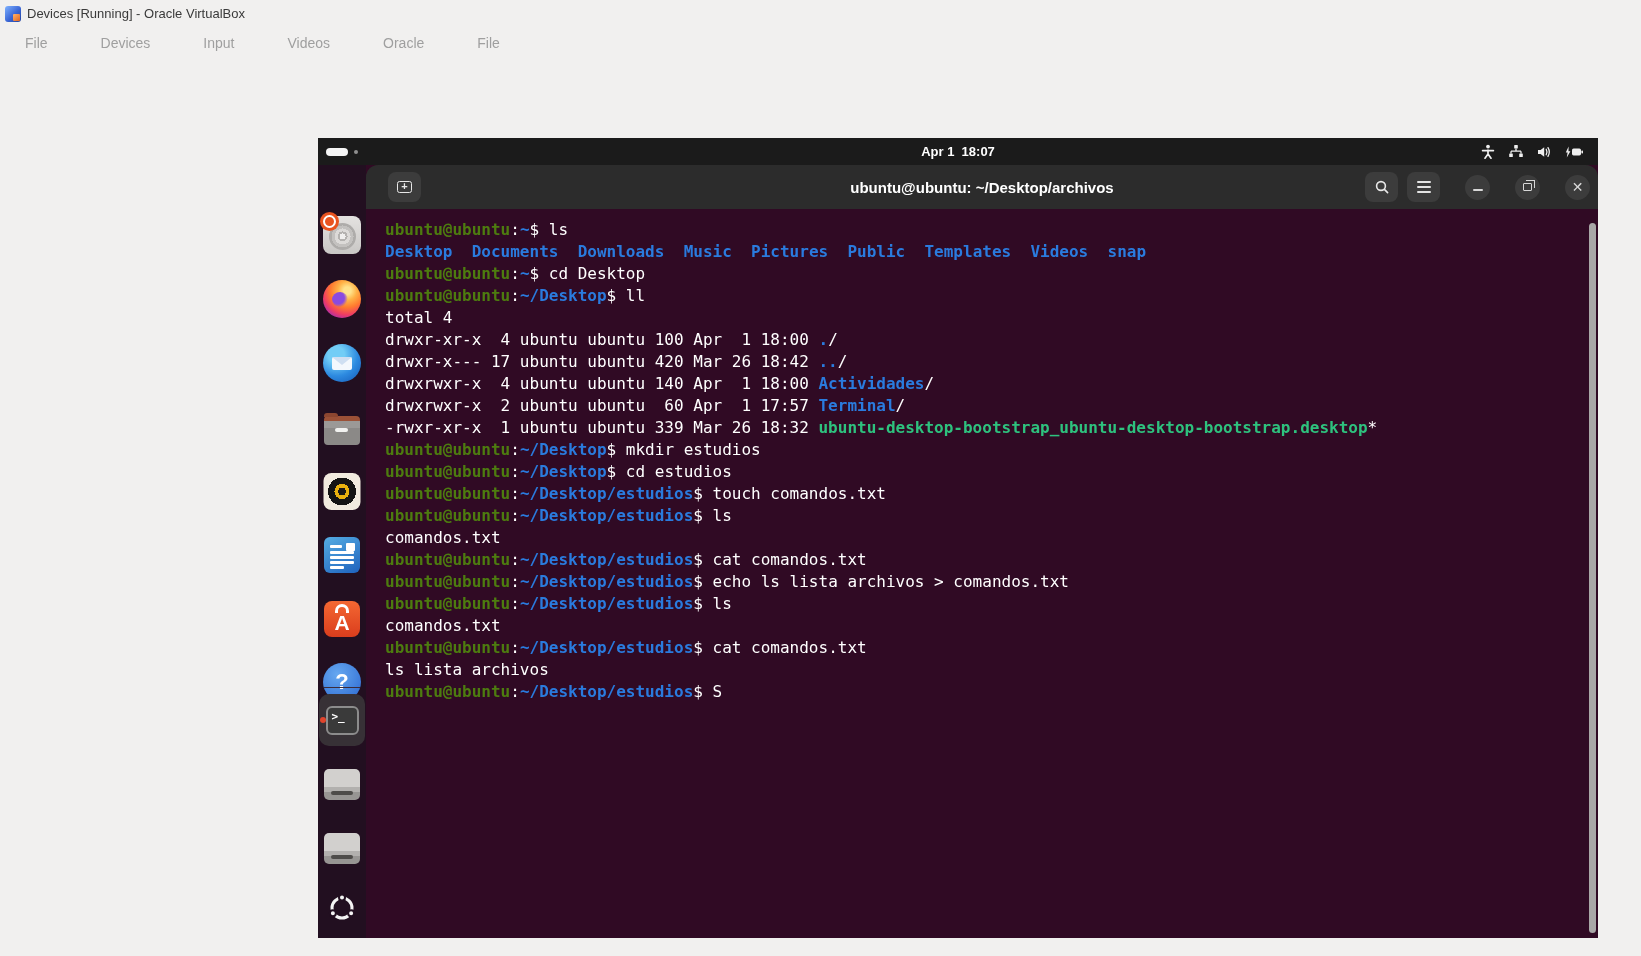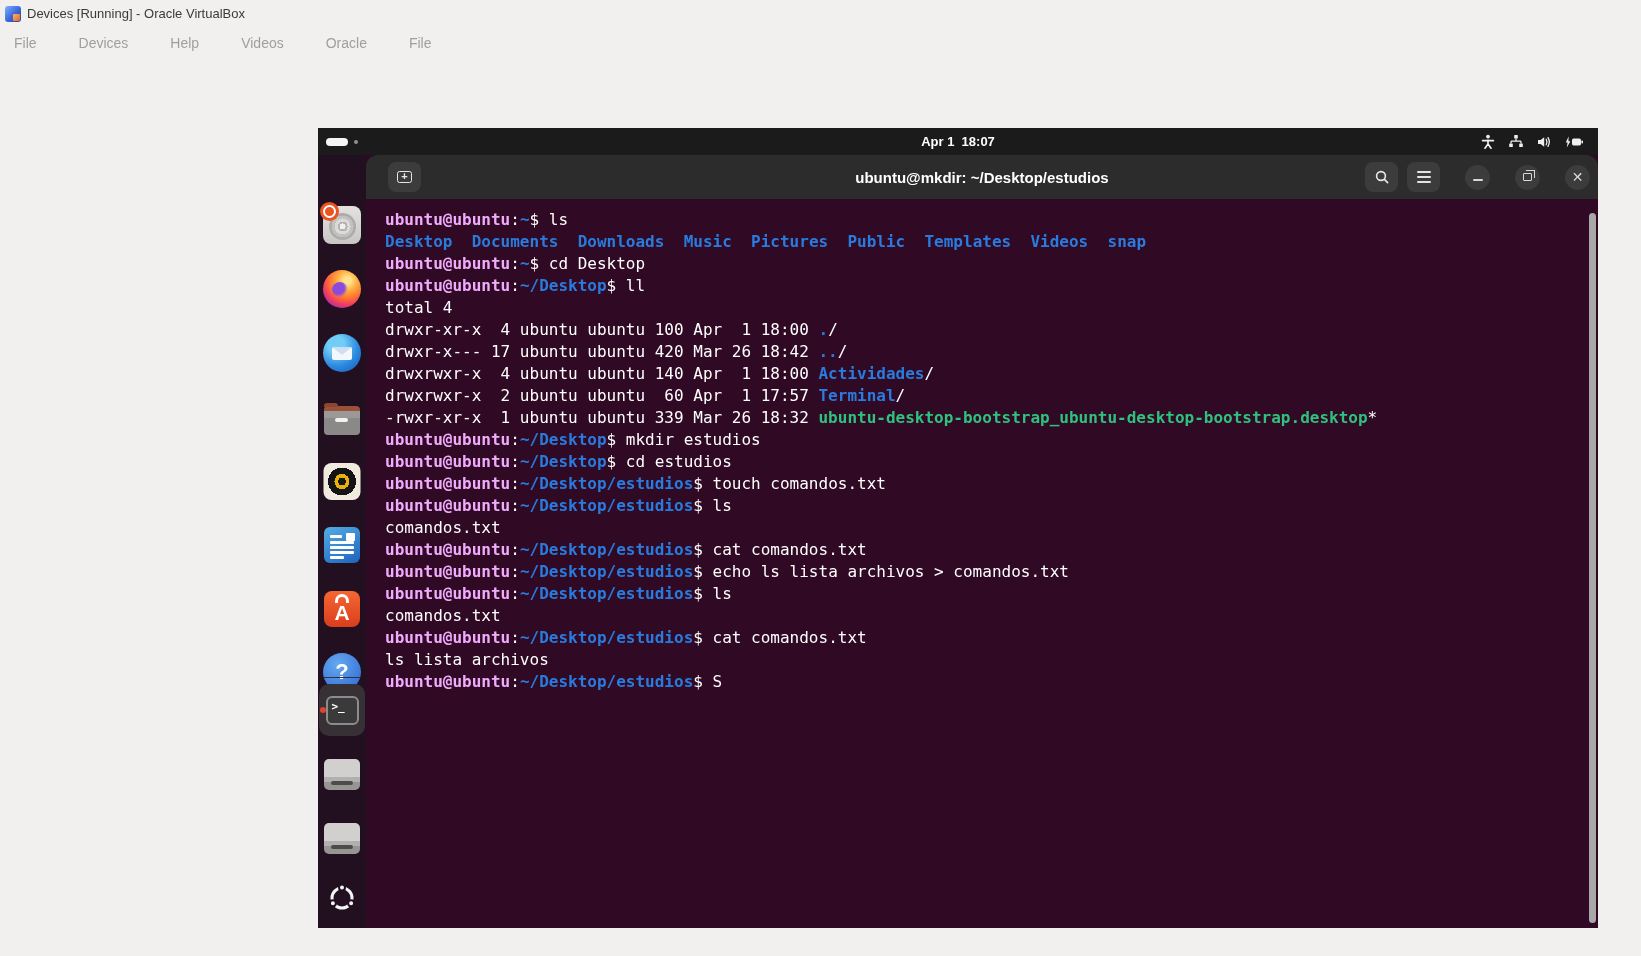--- a/index.html
+++ b/index.html
@@ -9,24 +9,24 @@
   
   .vbox-titlebar { position:absolute; left:0; top:0; width:100%; height:24px; display:flex; align-items:center; }
   .vbox-icon { width:16px; height:16px; margin:4px 6px 0 5px; border-radius:3px;
                background:linear-gradient(135deg,#7fb2ff 0%,#3a66d6 55%,#26449c 100%);
                position:relative; }
   .vbox-icon::after { content:""; position:absolute; right:1px; bottom:1px; width:7px; height:7px;
                background:linear-gradient(135deg,#ffb36b,#e2641f); border-radius:1px; }
   .vbox-title { font-size:13px; color:#3a3a3a; margin-top:3px; }
   .vbox-menubar { position:absolute; left:0; top:28px; width:100%; height:30px;
                   display:flex; align-items:center; padding-left:14px; gap:42px; }
-  .menu-item { font-size:14px; color:#9f9f9f; cursor:default; }
-
-  
-  .vm-screen { position:absolute; left:318px; top:128px; width:1280px; height:800px;
+  .menu-item { font-size:14px; color:#9f9f9f; cursor:default;margin-left:11px; }
+
+  
+  .vm-screen { position:absolute; left:318px; top:138px; width:1280px; height:800px;
                background:#300a24; overflow:hidden; }
 
   
   .gnome-bar { position:absolute; left:0; top:0; width:100%; height:27px; background:#1b1b1b;
                display:flex; align-items:center; color:#f2f2f2; }
   .ws-pill { position:absolute; left:8px; top:10px; width:22px; height:8px; border-radius:4px; background:#f5f5f5; }
   .ws-dot  { position:absolute; left:36px; top:12px; width:4px; height:4px; border-radius:50%; background:#8f8f8f; }
   .gnome-clock { position:absolute; left:0; right:0; text-align:center; font-size:13px; font-weight:600;
                  white-space:pre; color:#ffffff; }
   .gnome-tray { position:absolute; right:14px; top:0; height:27px; display:flex; align-items:center; gap:12px; }
@@ -112,38 +112,38 @@
       border-top:1.5px solid #d8d8d8; border-right:1.5px solid #d8d8d8; }
   .glyph-close { color:#d8d8d8; font-size:14px; line-height:1; }
   .hamburger { display:flex; flex-direction:column; gap:3px; }
   .hamburger i { width:14px; height:2px; background:#e4e4e4; border-radius:1px; }
   .gap16 { width:7px; }
 
   .term-content { position:absolute; left:0; top:44px; right:0; bottom:0; padding:10px 14px 0 19px;
       font-family:"DejaVu Sans Mono", monospace; font-size:16px; line-height:22px; color:#fff; white-space:pre; }
   .term-line { height:22px; }
   .seg-fg   { color:#ffffff; }
-  .seg-user { color:#f0abfc; font-weight:bold; }
+  .seg-user { color:#4d7c0f; font-weight:bold; }
   .seg-path { color:#2a7bde; font-weight:bold; }
   .seg-dir  { color:#2a7bde; font-weight:bold; }
   .seg-exec { color:#2ec27e; font-weight:bold; }
 
   .term-scrollbar { position:absolute; right:2px; top:58px; bottom:5px; width:7px; border-radius:4px; background:#a9a7a7; }
 </style>
 </head>
 <body>
 
 <div class="vbox-titlebar">
   <span class="vbox-icon"></span>
   <span class="vbox-title">Devices [Running] - Oracle VirtualBox</span>
 </div>
 <div class="vbox-menubar">
     <span class="menu-item">File</span>
     <span class="menu-item">Devices</span>
-    <span class="menu-item">Help</span>
+    <span class="menu-item">Input</span>
     <span class="menu-item">Videos</span>
     <span class="menu-item">Oracle</span>
     <span class="menu-item">File</span>
   </div>
 
 <div class="vm-screen">
 
   <div class="gnome-bar">
     <span class="ws-pill"></span>
     <span class="ws-dot"></span>
@@ -241,21 +241,21 @@
         <circle cx="19.3" cy="16.2" r="2.4" fill="#f4f4f4" stroke="#220f20" stroke-width="1.6"></circle>
       </svg>
     </div>
   </div>
 
   <div class="terminal">
     <div class="term-header">
       <div class="hdr-btn newtab-btn">
         <span class="newtab-glyph">+</span>
       </div>
-      <span class="term-title">ubuntu@mkdir: ~/Desktop/estudios</span>
+      <span class="term-title">ubuntu@ubuntu: ~/Desktop/archivos</span>
       <div class="hdr-right">
         <div class="hdr-btn">
           <svg width="16" height="16" viewBox="0 0 16 16">
             <circle cx="7" cy="7" r="4.4" stroke="#e8e8e8" stroke-width="1.6" fill="none"></circle>
             <line x1="10.4" y1="10.4" x2="13.6" y2="13.6" stroke="#e8e8e8" stroke-width="1.6" stroke-linecap="round"></line>
           </svg>
         </div>
         <div class="hdr-btn">
           <span class="hamburger">
               <i></i>

